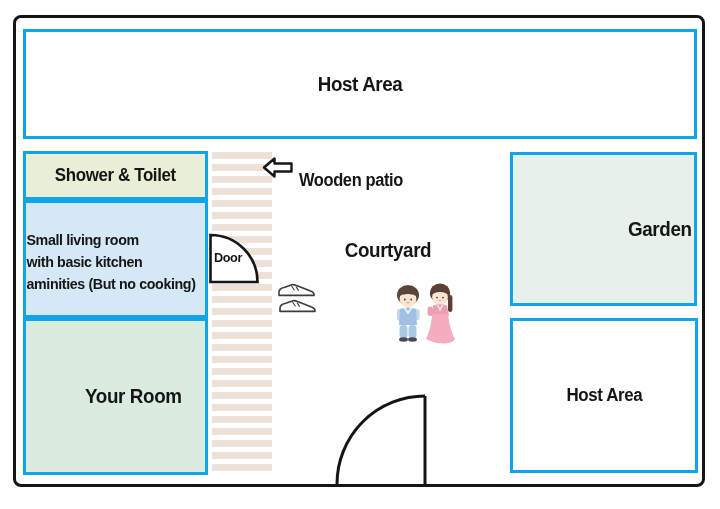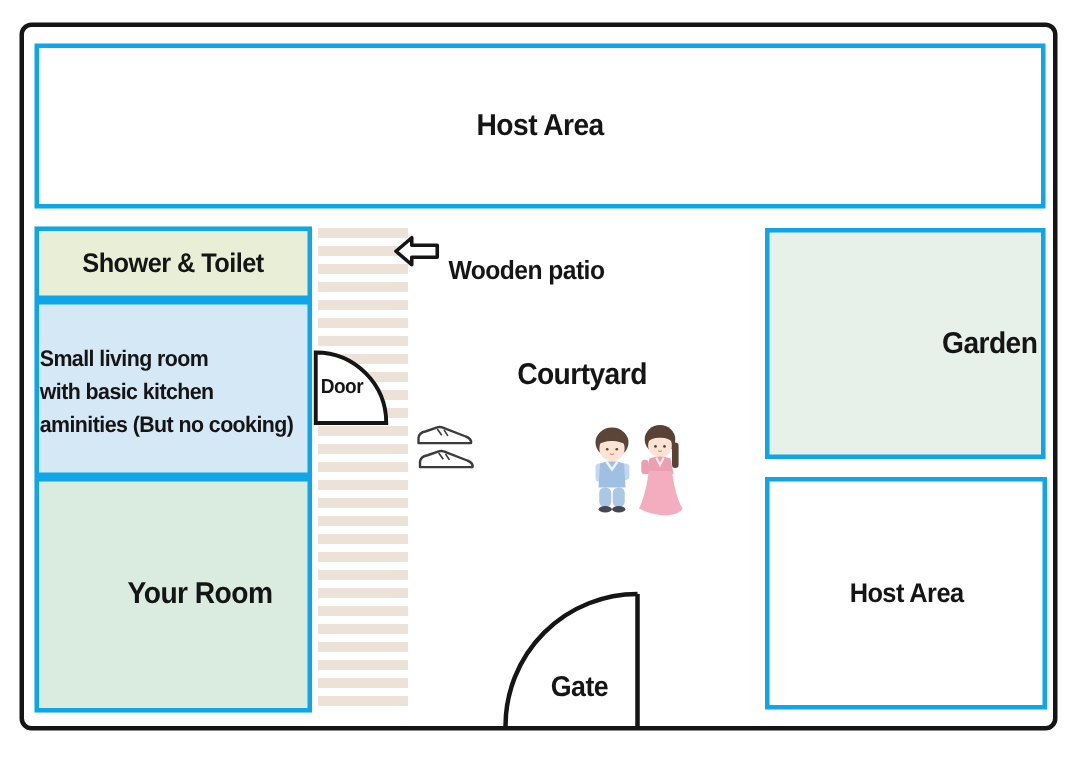--- a/index.html
+++ b/index.html
@@ -123,17 +123,14 @@
       <path d="M48.5,26 L51,31 L53.5,26" fill="none" stroke="#fbe9ee" stroke-width="1.4"></path>
       <path d="M43.5,35 C42,47 39.5,55 37,60 C48,66 63,66 66,60 C63,55 60.5,47 59,35 Z" fill="#f3adbf"></path>
     </g>
   </svg>
 
   <svg class="abs" style="left:334px;top:393px;" width="94" height="94" viewBox="0 0 94 94">
     <path d="M91,3 A88,88 0 0 0 3,91 L91,91 Z" fill="#ffffff"></path>
     <path d="M91,3 A88,88 0 0 0 3,91" fill="none" stroke="#151515" stroke-width="3"></path>
     <line x1="91" y1="3" x2="91" y2="91" stroke="#151515" stroke-width="3"></line>
   </svg>
-  <div class="abs center-text" style="left:356px;top:446px;width:60px;height:26px;">
-    <span class="lbl fs19">Gate</span>
-  </div>
 
 </div>
 
 </body></html>

